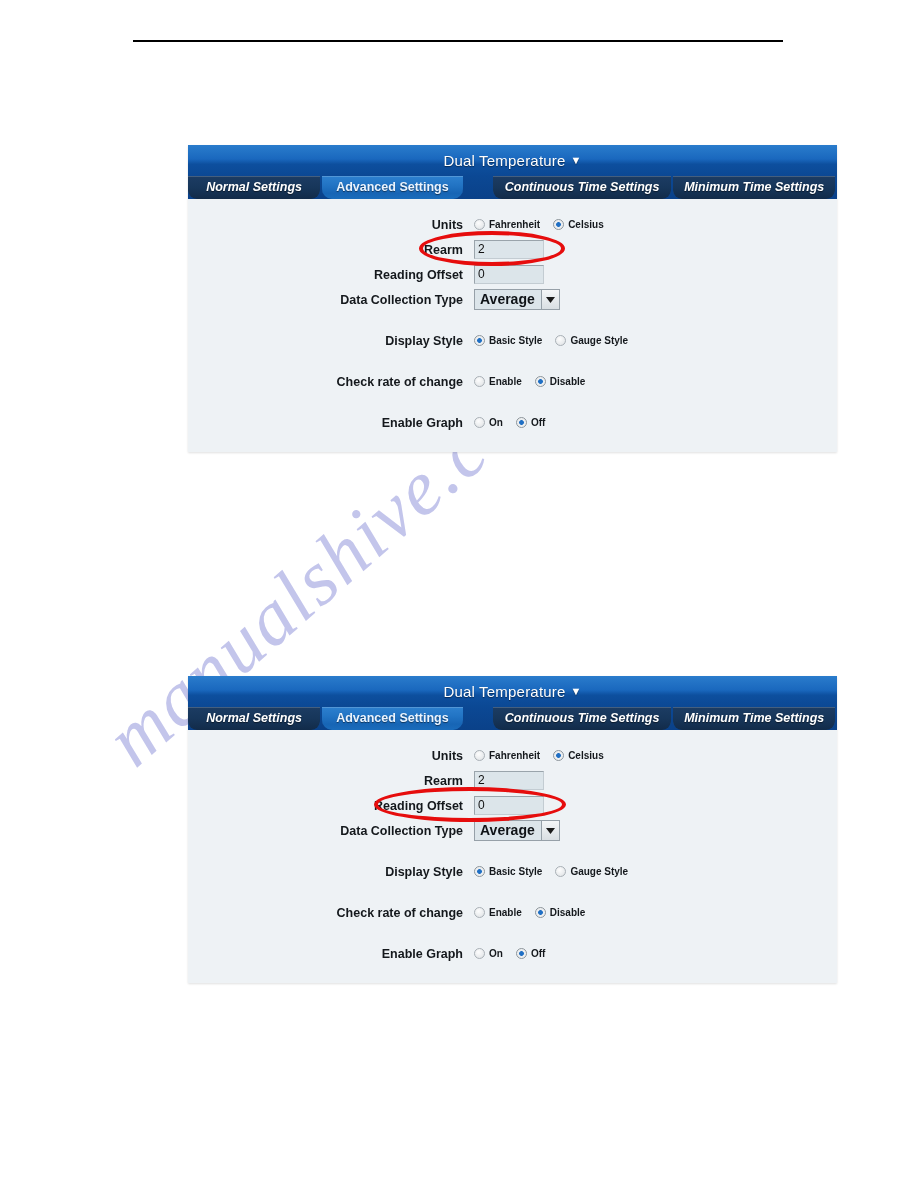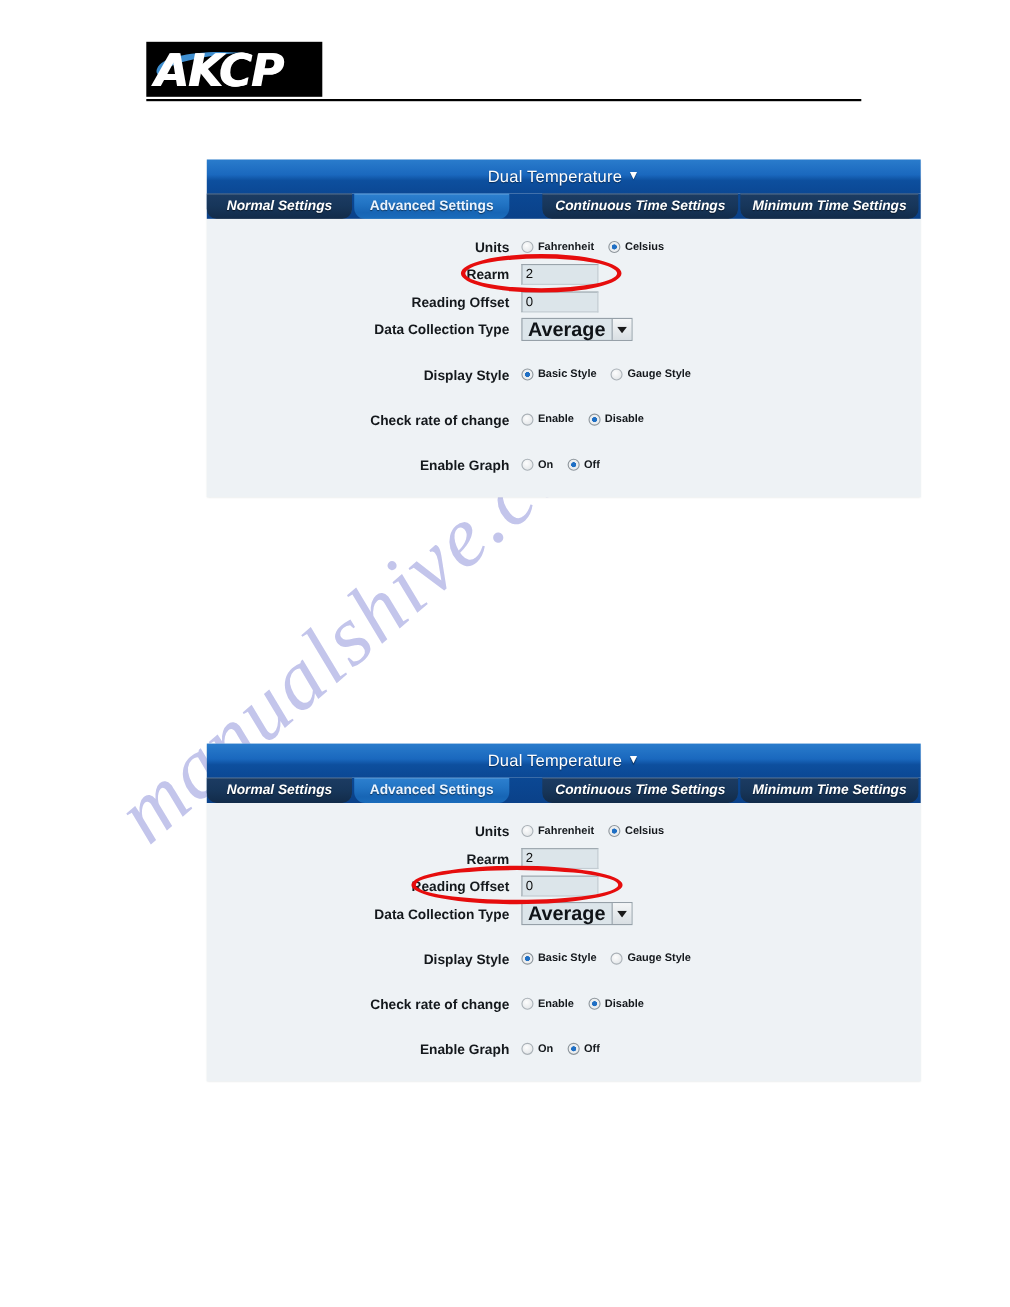--- a/index.html
+++ b/index.html
@@ -200,21 +200,21 @@
 
   .select-box {
     display: inline-flex;
     align-items: stretch;
     height: 19px;
     border: 1px solid #96a0a8;
     background: #dce5ea;
   }
   .select-value {
     padding: 0 6px 0 5px;
-    font-size: 18px;
+    font-size: 14px;
     font-weight: bold;
     line-height: 19px;
     color: #0f1317;
   }
   .select-arrow {
     width: 17px;
     border-left: 1px solid #96a0a8;
     background: linear-gradient(to bottom, #f4f6f7, #d9dfe3);
     display: flex;
     align-items: center;
@@ -260,26 +260,20 @@
   }
 </style>
 </head>
 <body>
 
 <div class="watermark">
   <div class="watermark-text">manualshive.com</div>
 </div>
 
 <div class="page-header">
-  <div class="logo">
-    <svg class="logo-swoosh" viewBox="0 0 150 32">
-      <path d="M8 18 C 12 7, 46 1, 84 4 C 58 6, 20 12, 14 21 C 11 25, 22 28, 34 29 C 17 29, 4 26, 8 18 Z" fill="#3f8fd0"></path>
-    </svg>
-    <div class="logo-text">AKCP</div>
-  </div>
   <div class="header-rule"></div>
 </div>
 
 <div class="panel panel-1">
 
   <div class="panel-titlebar">
     <div class="panel-title">
       <span>Dual Temperature</span><span class="caret">▼</span>
     </div>
   </div>

